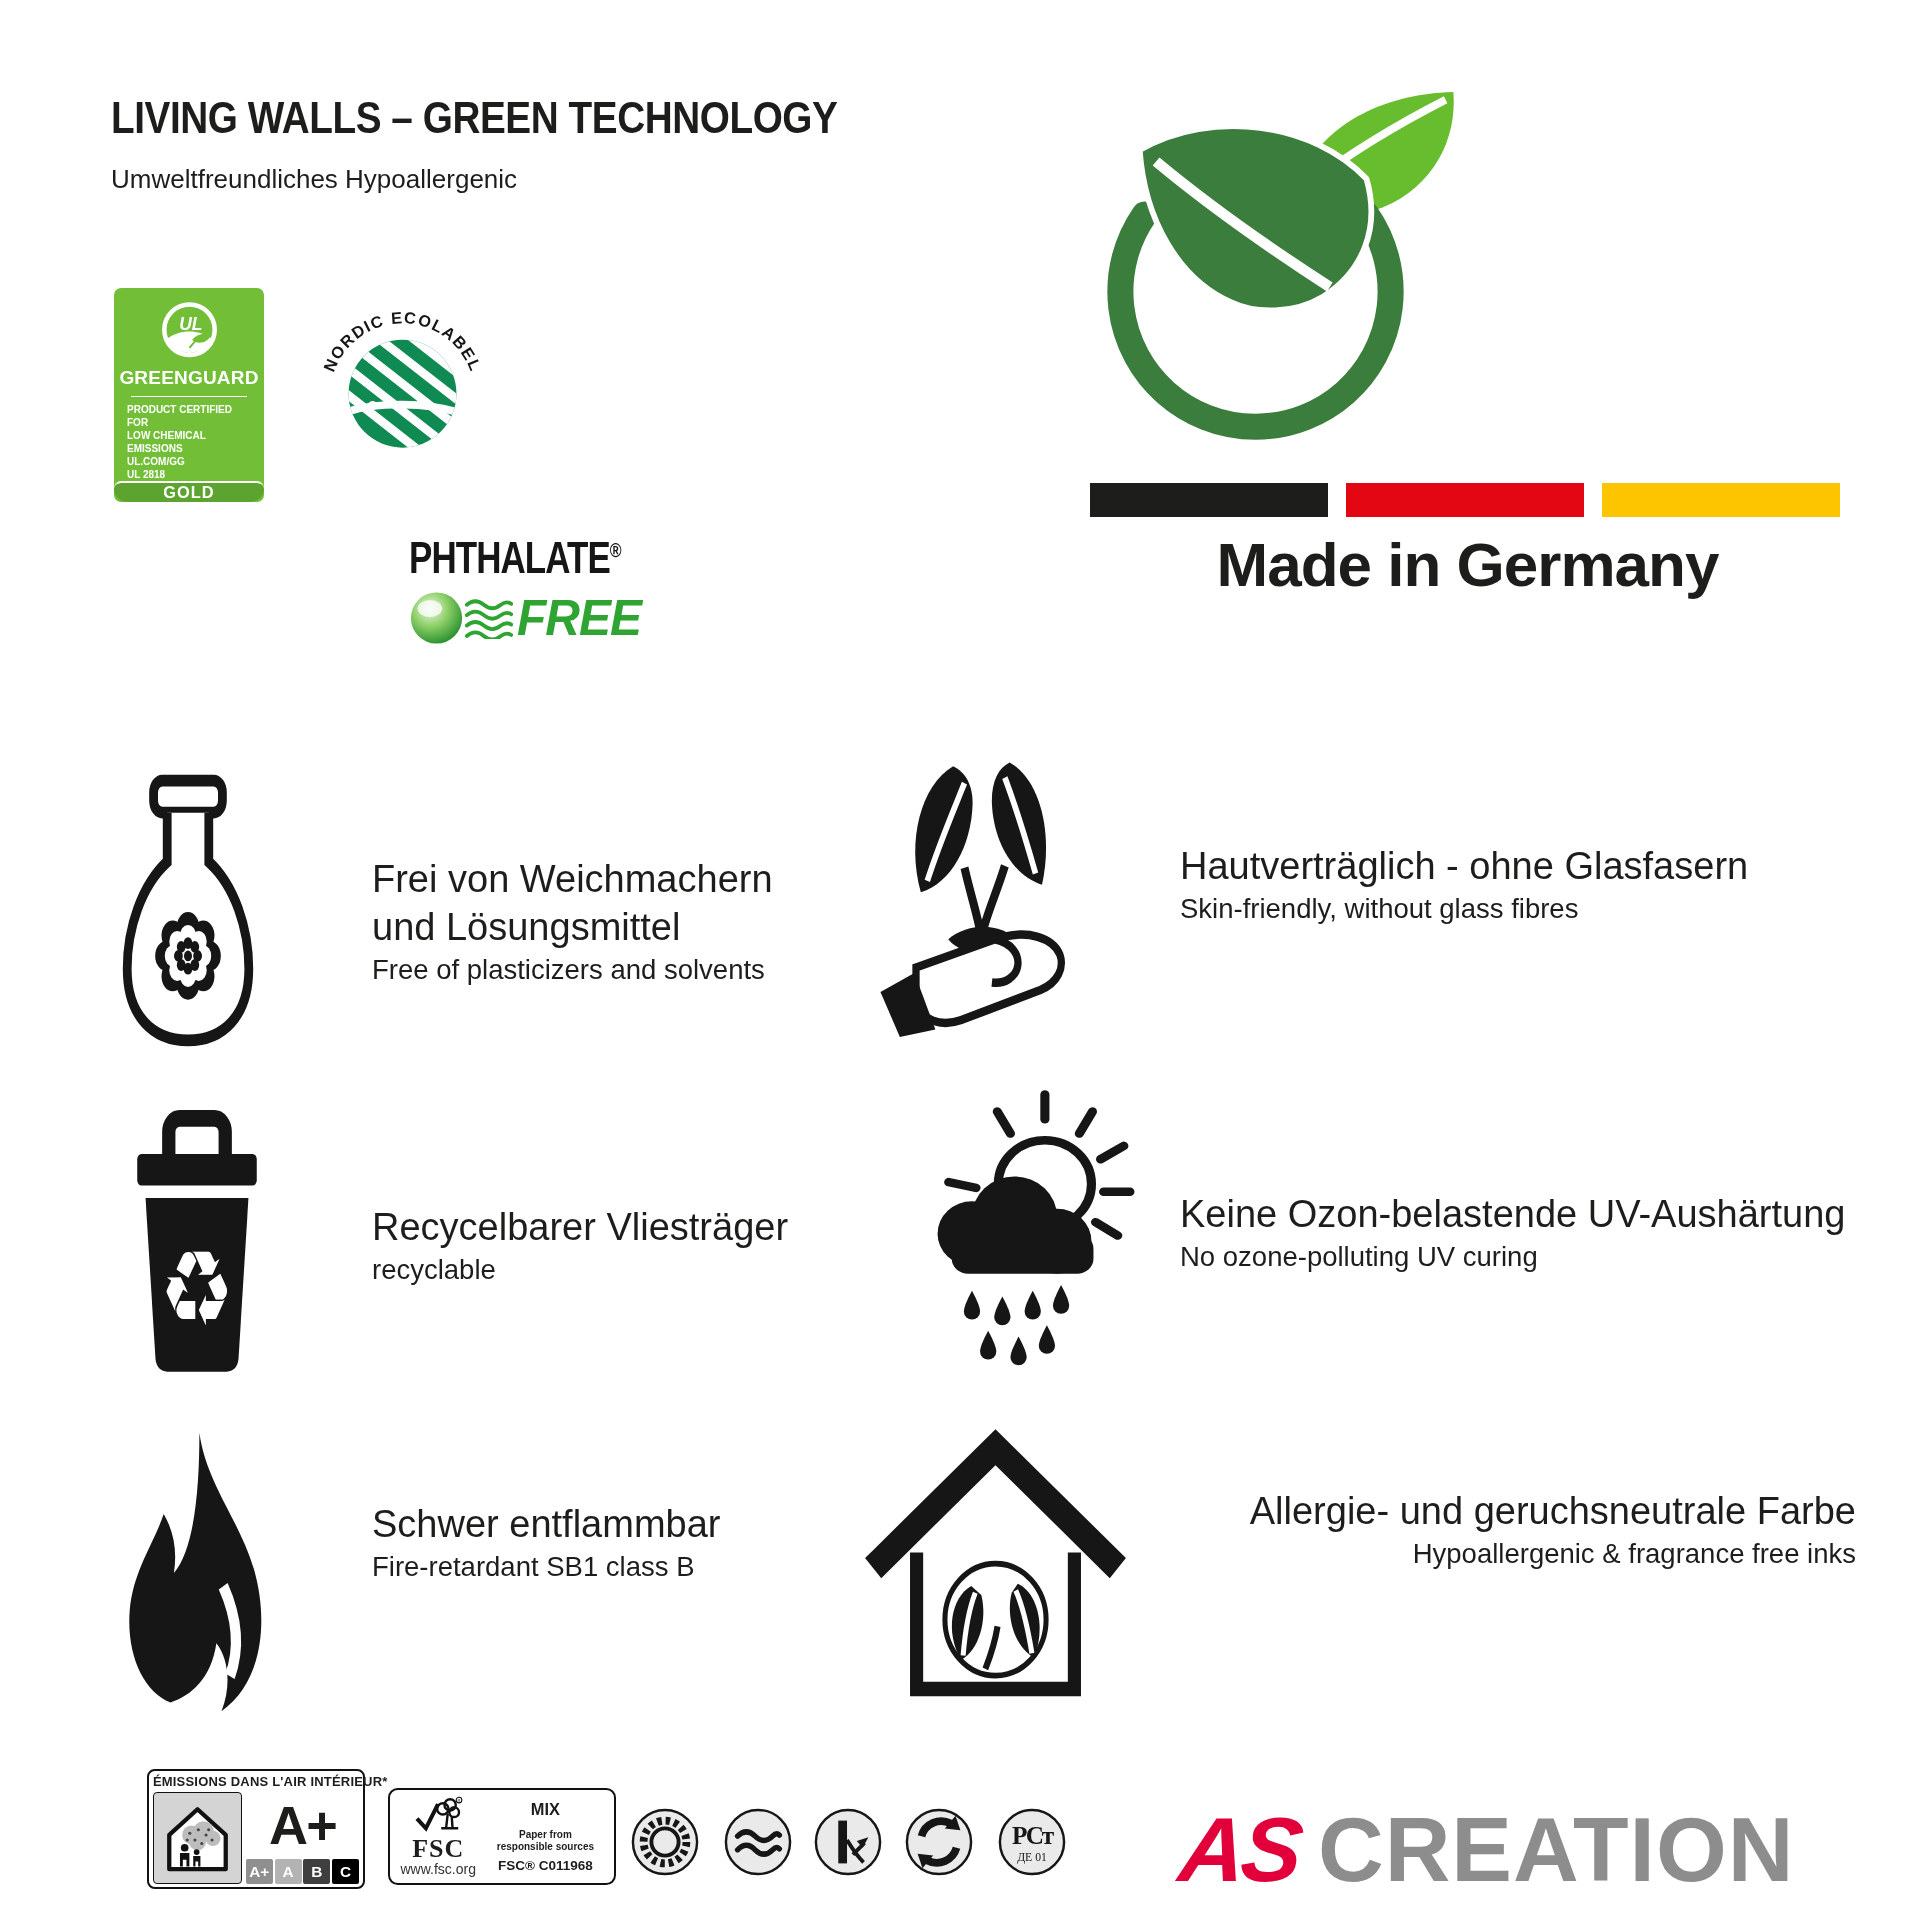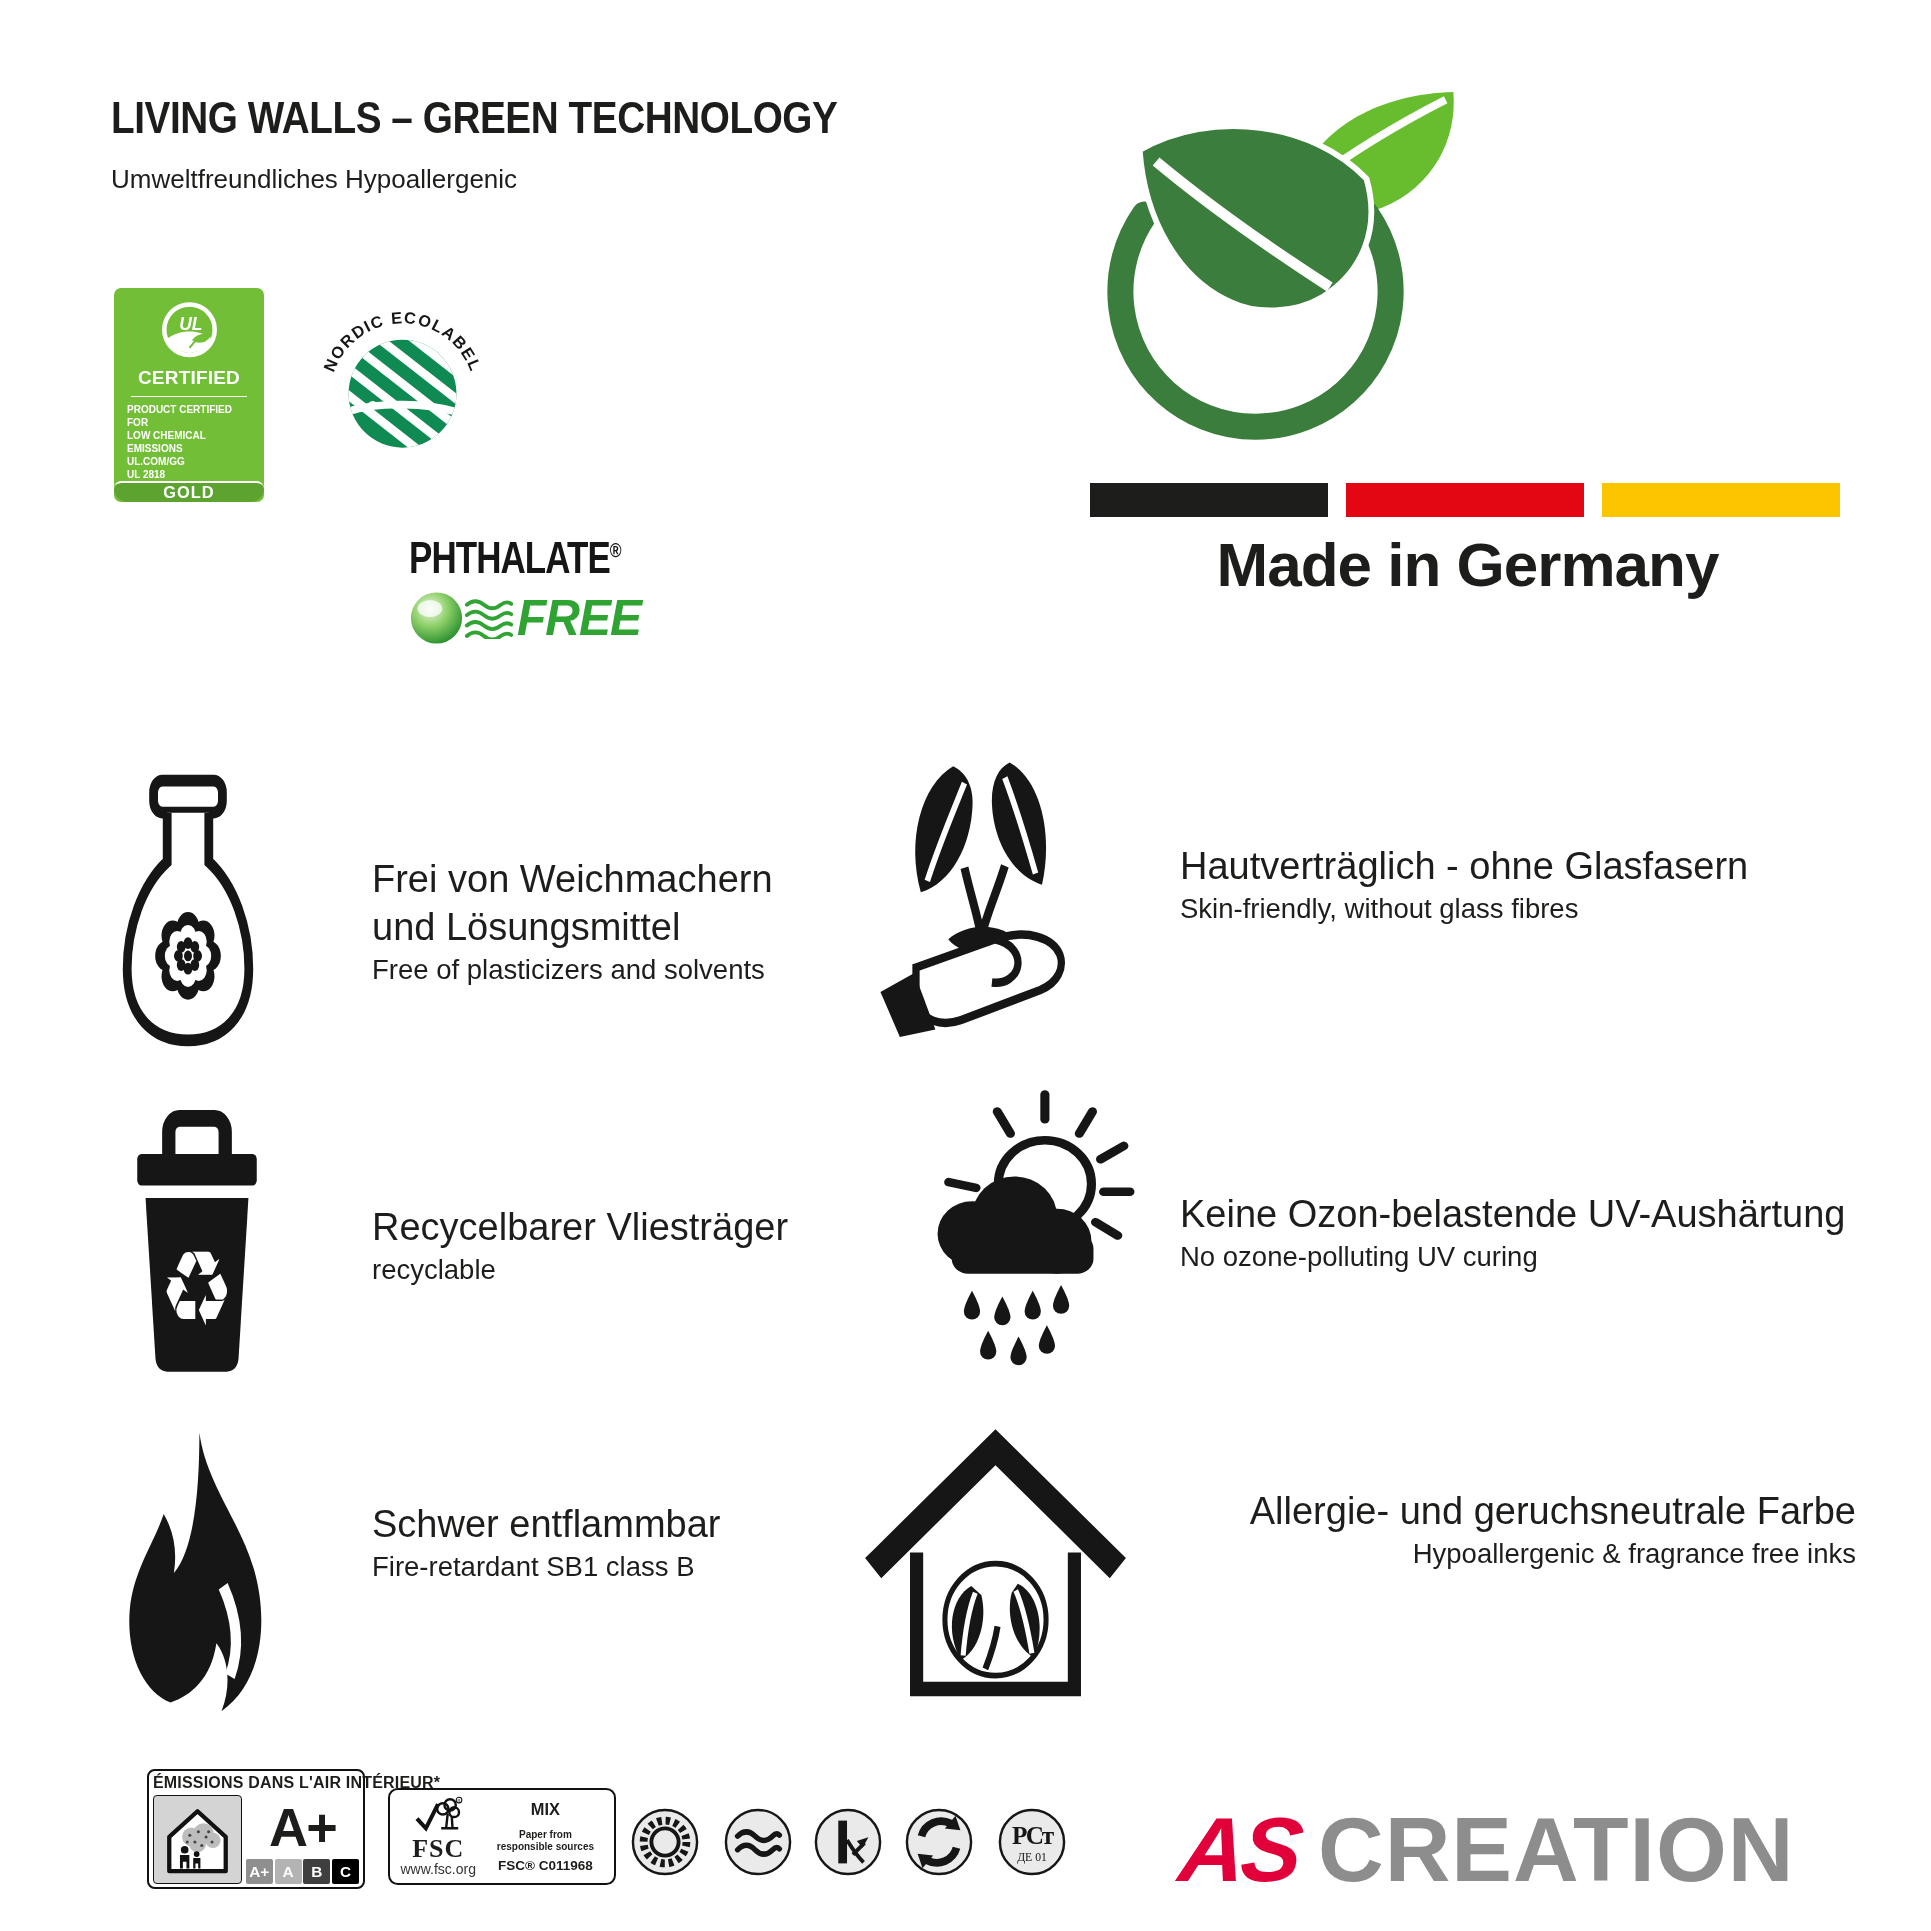--- a/index.html
+++ b/index.html
@@ -48,21 +48,21 @@
   .t-l1{left:372px;top:855px;width:463px;}
   .t-r1{left:1180px;top:842px;}
   .t-l2{left:372px;top:1203px;}
   .t-r2{left:1180px;top:1190px;}
   .t-l3{left:372px;top:1500px;}
   .t-r3{left:1180px;top:1487px;text-align:right;}
 
   
   .aplus{left:147px;top:1769px;width:218px;height:120px;border:2.9px solid #111;border-radius:7.7px;
          box-sizing:border-box;background:#fff;padding:2.9px 3.9px;display:flex;flex-direction:column;}
-  .aplus-h{font-size:16px;font-weight:700;text-align:center;letter-spacing:0.2px;white-space:nowrap;}
+  .aplus-h{font-size:13px;font-weight:700;text-align:center;letter-spacing:0.2px;white-space:nowrap;}
   .aplus-body{flex:1;display:flex;margin-top:2.9px;gap:3.9px;}
   .aplus-house{width:87px;background:#d4d4d4;border:1.9px solid #111;border-radius:3.9px;
                display:flex;align-items:center;justify-content:center;}
   .aplus-right{flex:1;display:flex;flex-direction:column;}
   .aplus-grade{flex:1;display:flex;align-items:center;justify-content:center;
                font-size:54px;font-weight:800;letter-spacing:-1.9px;}
   .aplus-scale{display:flex;height:25px;}
   .aplus-scale span{flex:1;display:flex;align-items:center;justify-content:center;
                     color:#fff;font-weight:700;font-size:15.4px;margin-left:1.9px;border-radius:1.9px;}
   .sc0{background:#8f8f8f;margin-left:0!important;}
@@ -93,21 +93,21 @@
   <div class="abs subtitle">Umweltfreundliches Hypoallergenic</div>
 
   <div class="abs greenguard">
     <svg width="89" height="89" viewBox="0 0 92 92">
       <circle cx="46" cy="46" r="39" fill="var(--c-greenguard)" stroke="#fff" stroke-width="7"></circle>
       <text x="30" y="47" font-size="27" font-weight="bold" fill="#fff" font-style="italic">UL</text>
       <path d="M11 60 A39 39 0 0 0 81 60 C58 44 30 46 11 60 Z" fill="#fff"></path>
       <path d="M50 62 C58 52 70 50 79 55 C74 66 60 70 50 62 Z" fill="var(--c-greenguard)"></path>
       <path d="M46 74 C50 68 54 64 60 60" stroke="var(--c-greenguard)" stroke-width="3" fill="none"></path>
     </svg>
-    <div class="gg-name">CERTIFIED</div>
+    <div class="gg-name">GREENGUARD</div>
     <div class="gg-rule"></div>
     <div class="gg-cert">
       <div>PRODUCT CERTIFIED FOR</div>
       <div>LOW CHEMICAL EMISSIONS</div>
       <div>UL.COM/GG</div>
       <div>UL 2818</div>
     </div>
     <div class="gg-gold">GOLD</div>
   </div>
 

